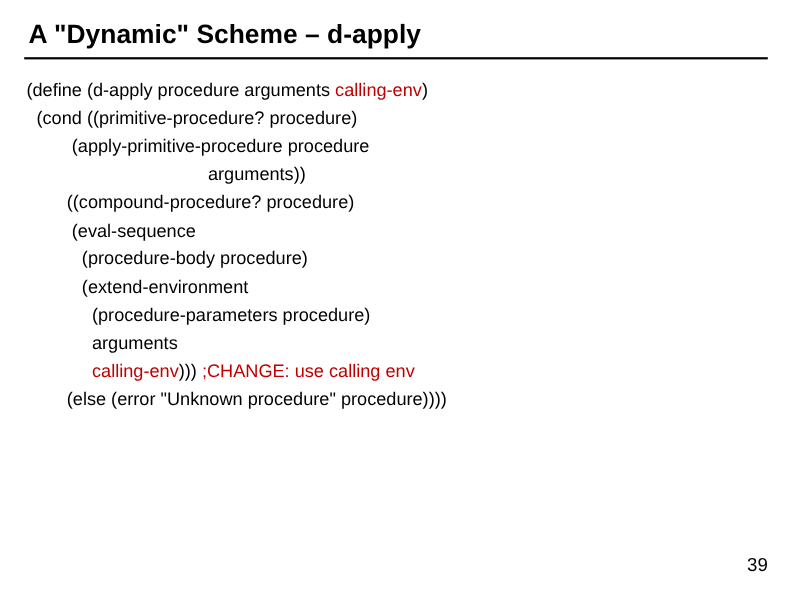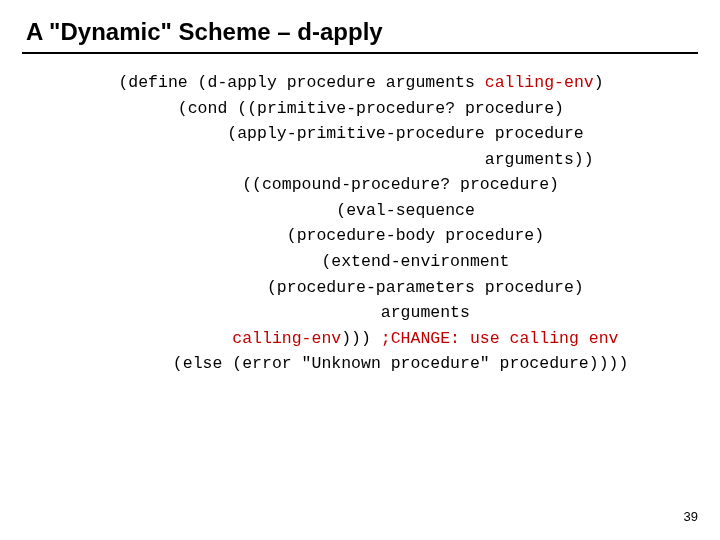--- a/index.html
+++ b/index.html
@@ -24,37 +24,36 @@
     font-weight: bold;
     color: #000;
     margin: 0 0 6px 4px;
   }
   .rule {
     border: none;
     border-top: 2px solid #000;
     margin: 0 0 16px 0;
   }
   .code {
-    font-family: Liberation Mono, monospace;
+    font-family: Liberation Sans, sans-serif;
     font-size: 16.5px;
     line-height: 1.55;
     white-space: pre;
     color: #000;
     margin-left: 2px;
     letter-spacing: 0px;
-    text-align: center;
   }
   .hl {
     color: #c00000;
   }
   .pagenum {
     position: absolute;
     right: 22px;
     bottom: 16px;
-    font-size: 13px;
+    font-size: 17px;
     color: #000;
     text-align: center;
   }
 </style>
 </head>
 <body>
 
 <div class="slide">
   <h1 class="title">A "Dynamic" Scheme – d-apply</h1>
   <hr class="rule">

